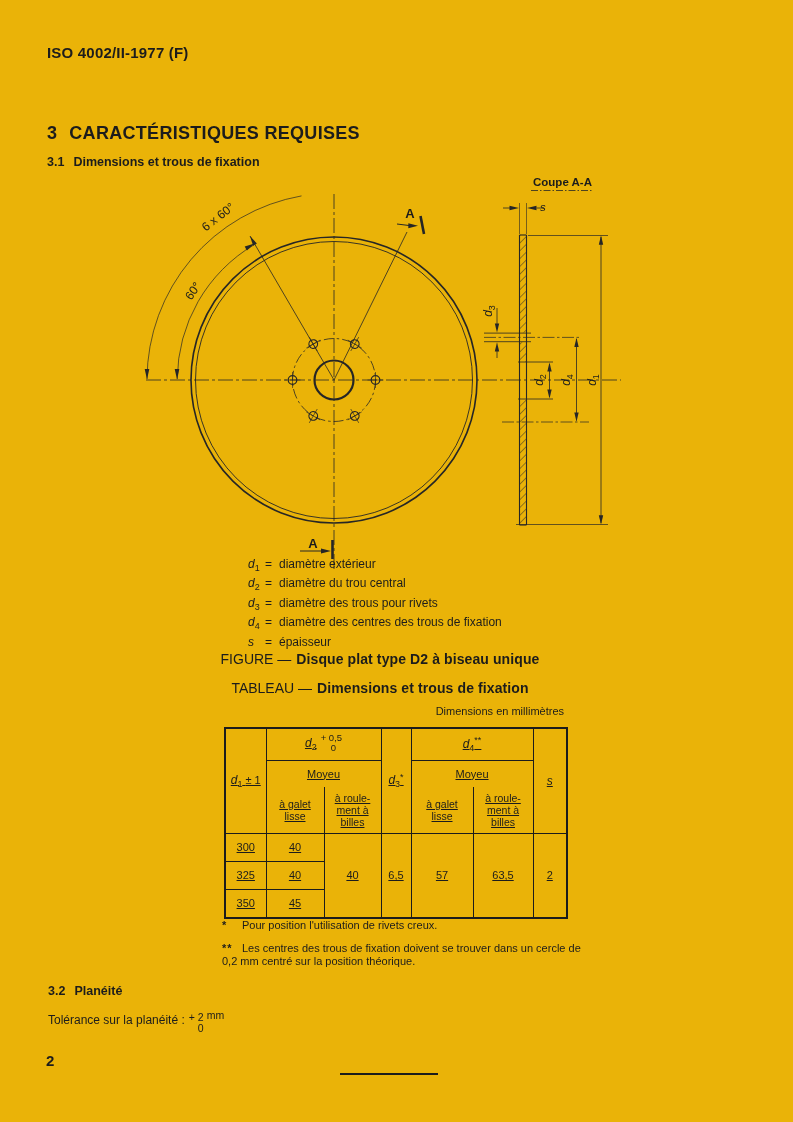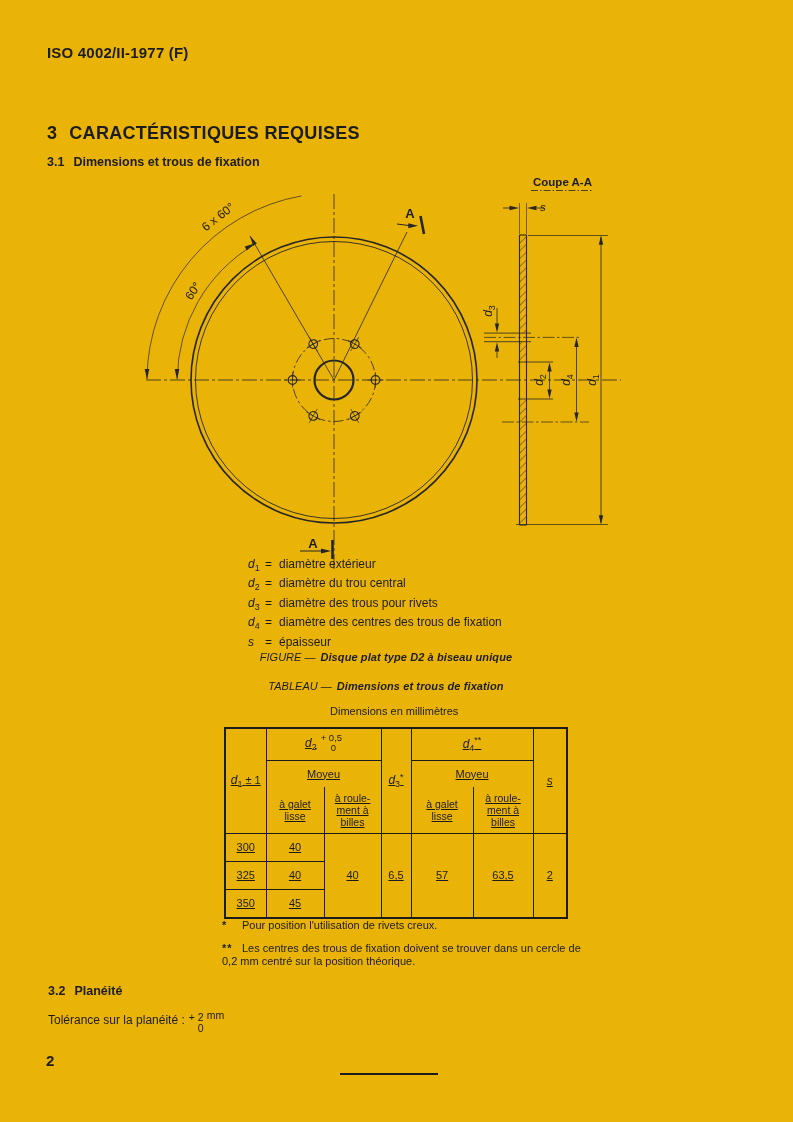--- a/index.html
+++ b/index.html
@@ -25,27 +25,27 @@
   .svg-sub{font-size:9px;font-style:normal;}
   .svg-angle{font-size:12px;}
   .svg-s{font-style:italic;font-size:11.5px;}
 
   .legend{left:248px;top:557px;font-size:12px;line-height:15px;}
   .legend-line{white-space:nowrap;}
   .lvar{display:inline-block;width:17px;font-style:italic;}
   .lvar sub{font-size:9px;font-style:normal;}
   .leq{display:inline-block;width:14px;}
 
-  .caption{left:130px;width:512px;text-align:center;font-size:11px;font-style:italic;}
+  .caption{left:124px;width:512px;text-align:center;font-size:14px;}
   .fig-cap{top:651px;}
   .tab-cap{top:680px;}
   .caption .pre{margin-right:5px;}
   .caption b{letter-spacing:.1px;}
 
-  .units-note{left:330px;top:705px;width:234px;font-size:11px;}
+  .units-note{left:330px;top:705px;width:234px;text-align:right;font-size:11px;}
 
   table.dim-table{
     position:absolute;left:224px;top:727px;border-collapse:collapse;
     table-layout:fixed;width:342px;font-size:11px;
     border:2px solid #1c1c1c;
   }
   .dim-table td{
     border:1px solid #1c1c1c;text-align:center;vertical-align:middle;
     padding:0;overflow:hidden;text-decoration:underline;
   }

